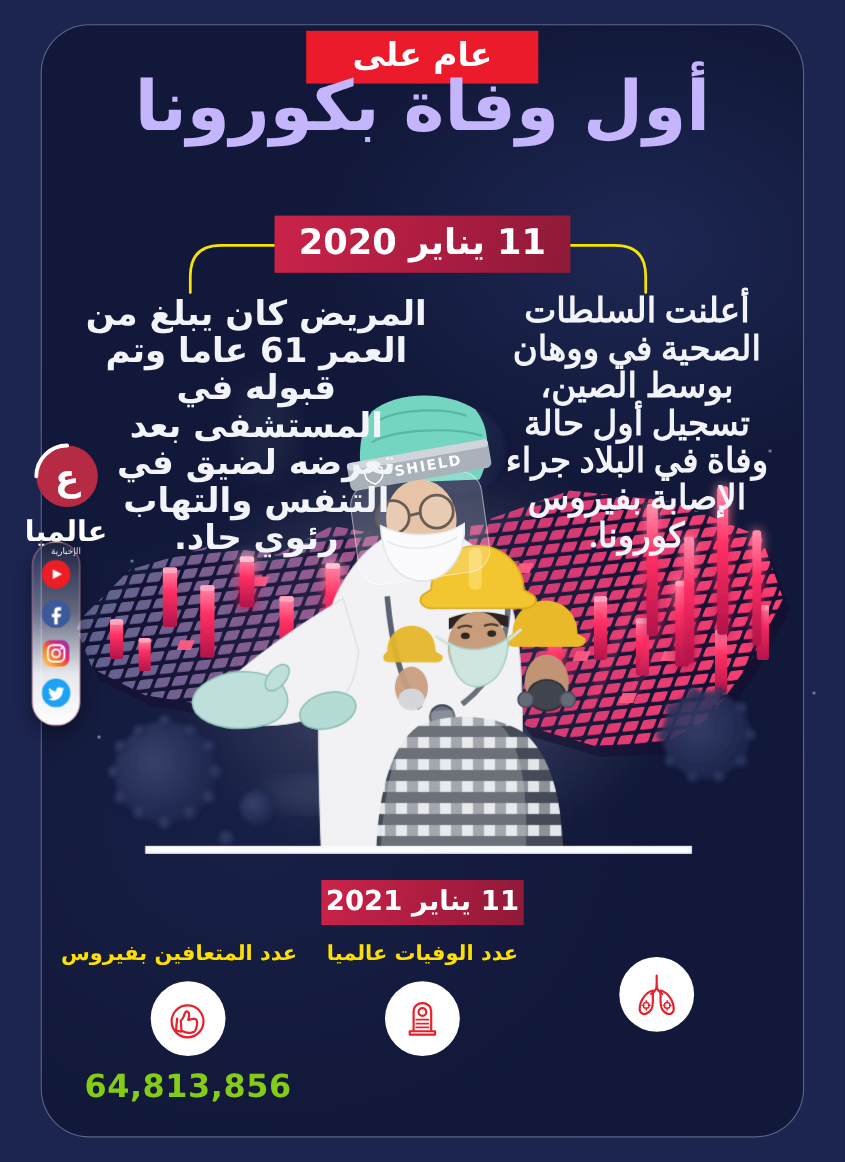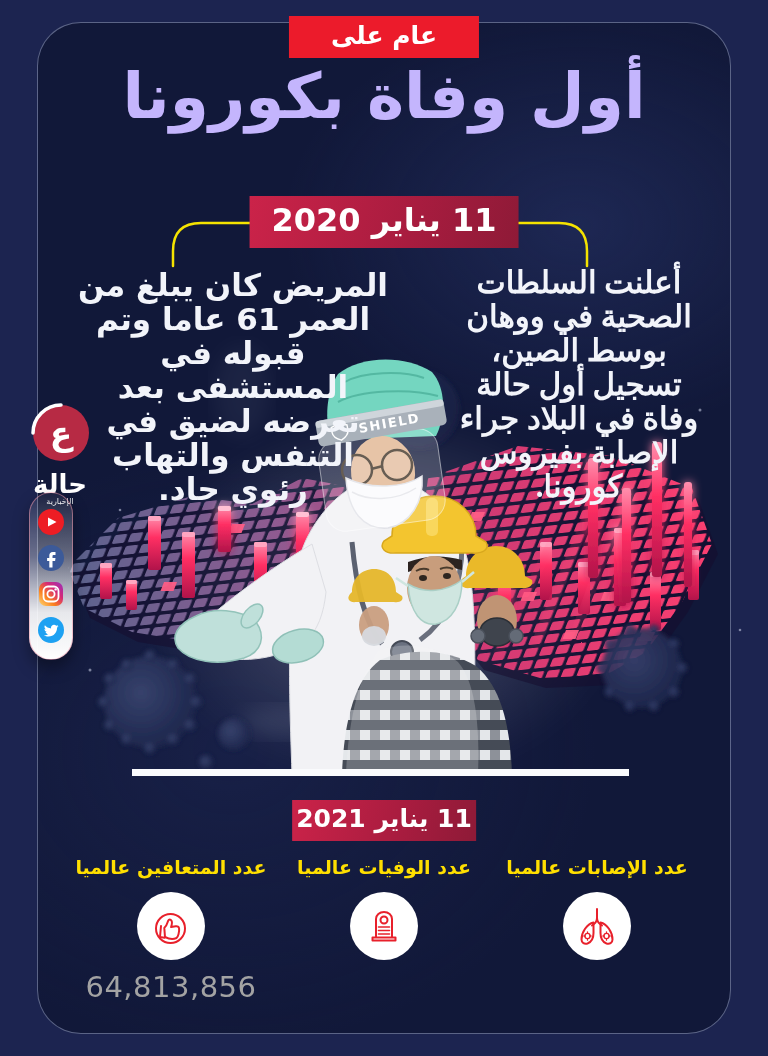--- a/index.html
+++ b/index.html
@@ -6,21 +6,21 @@
   *{box-sizing:border-box;font-family:"DejaVu Sans","Liberation Sans",sans-serif;}
   .canvas{position:relative;width:768px;height:1056px;background:#1c2450;overflow:hidden;}
   .card{position:absolute;left:37px;top:22px;width:694px;height:1012px;border-radius:44px;
         border:1px solid rgba(165,175,212,.5);
         background:
           radial-gradient(ellipse 420px 300px at 78% 20%, rgba(48,62,122,.40), rgba(0,0,0,0) 70%),
           radial-gradient(ellipse 520px 420px at 28% 72%, rgba(36,46,96,.35), rgba(0,0,0,0) 70%),
           #111839;}
   .badge{position:absolute;left:50%;transform:translateX(-50%);color:#fff;font-weight:700;
          text-align:center;direction:rtl;white-space:nowrap;}
-  .badge-top{top:16px;background:#ec1b2b;font-size:25px;padding:5px 42px 8px;}
+  .badge-top{top:28px;background:#ec1b2b;font-size:30px;padding:5px 42px 8px;}
   .badge-date{background:linear-gradient(105deg,#cb2349 0%,#a81c3f 60%,#8e1a37 100%);
               font-size:32px;padding:5px 22px 9px;}
   .badge-2020{top:196px;}
   .badge-2021{top:800px;font-size:25px;padding:4px 4px 8px;}
   .title{position:absolute;top:60px;width:100%;text-align:center;font-size:63px;font-weight:700;
          color:#c4b5fd;direction:rtl;}
   .bracket{position:absolute;left:168px;top:215px;}
   .para{position:absolute;color:#f2f4fa;font-size:31px;line-height:34px;font-weight:700;
         text-align:center;direction:rtl;}
   .para-right{top:266px;right:56px;width:266px;font-family:Liberation Serif, serif;}
@@ -35,21 +35,21 @@
           padding:6px 0;box-shadow:0 8px 16px rgba(0,0,0,.35);}
   .social-icon{width:26px;height:26px;display:block;cursor:pointer;}
   .collage{position:absolute;left:0;top:330px;width:768px;height:444px;}
   .white-line{position:absolute;left:132px;top:769px;width:497px;height:7px;background:#fafbfd;}
   .stats{position:absolute;top:856px;left:72px;right:72px;display:flex;direction:rtl;
          justify-content:space-between;}
   .stat{width:198px;text-align:center;}
   .stat-label{color:#ffdf00;font-size:19px;font-weight:700;direction:rtl;white-space:nowrap;}
   .stat-circle{width:68px;height:68px;border-radius:50%;background:#fff;margin:14px auto 10px;
                display:flex;align-items:center;justify-content:center;}
-  .stat-value{color:#a3a3a3;font-size:29px;font-weight:400;letter-spacing:.5px;direction:ltr;}
+  .stat-value{color:#84cc16;font-size:29px;font-weight:700;letter-spacing:.5px;direction:ltr;}
 </style>
 </head>
 <body>
 
 <div class="canvas">
 
   <div class="card"></div>
 
   <svg class="collage" viewBox="0 0 768 444">
     <defs>
@@ -320,21 +320,21 @@
 
   <div class="para para-right">أعلنت السلطات الصحية في ووهان بوسط الصين، تسجيل أول حالة وفاة في البلاد جراء الإصابة بفيروس كورونا.</div>
   <div class="para para-left">المريض كان يبلغ من العمر 61 عاما وتم قبوله في المستشفى بعد تعرضه لضيق في التنفس والتهاب رئوي حاد.</div>
 
   <div class="brand">
     <svg width="66" height="64" viewBox="0 0 66 64">
       <circle cx="34" cy="33" r="28" fill="#b72a44"></circle>
       <path d="M34,5 A28,28 0 0,0 6,33" stroke="#ffffff" stroke-width="3.5" fill="none" stroke-linecap="round"></path>
       <text x="34" y="45" text-anchor="middle" font-size="33" font-weight="bold" fill="#ffffff">ع</text>
     </svg>
-    <div class="brand-name">حالة</div>
+    <div class="brand-name">عالميا</div>
     <div class="brand-tagline">الإخبارية</div>
   </div>
 
   <div class="social">
     <svg class="social-icon" viewBox="0 0 26 26">
       <circle cx="13" cy="13" r="13" fill="#ed1d24"></circle>
       <path d="M10,8.5 L18.5,13 L10,17.5 Z" fill="#ffffff"></path>
     </svg>
     <svg class="social-icon" viewBox="0 0 26 26">
       <circle cx="13" cy="13" r="13" fill="#3c5a99"></circle>
@@ -359,21 +359,20 @@
       <path d="M20.5,9.1 c-.5,.25 -1.1,.42 -1.7,.5 .6,-.37 1.1,-.95 1.3,-1.64 -.58,.34 -1.22,.58 -1.9,.72 -.55,-.6 -1.33,-.96 -2.2,-.96 -1.66,0 -3,1.35 -3,3 0,.24 .03,.47 .08,.69 -2.5,-.13 -4.7,-1.32 -6.18,-3.14 -.26,.45 -.41,.97 -.41,1.52 0,1.04 .53,1.96 1.34,2.5 -.5,-.02 -.96,-.15 -1.37,-.38 v.04 c0,1.45 1.04,2.67 2.41,2.94 -.25,.07 -.52,.1 -.79,.1 -.19,0 -.38,-.02 -.57,-.05 .39,1.19 1.49,2.06 2.81,2.08 -1.03,.8 -2.33,1.28 -3.74,1.28 -.24,0 -.48,-.01 -.72,-.04 1.33,.86 2.92,1.36 4.62,1.36 5.54,0 8.57,-4.59 8.57,-8.57 l-.01,-.39 c.59,-.42 1.1,-.95 1.5,-1.56 z" fill="#ffffff"></path>
     </svg>
   </div>
 
   <div class="white-line"></div>
   <div class="badge badge-date badge-2021">11 يناير 2021</div>
 
   <div class="stats">
 
     <div class="stat">
-      <div class="stat-label">عدد الإصابات عالميا</div>
       <div class="stat-circle">
         <svg width="44" height="44" viewBox="0 0 44 44" fill="none" stroke="#e8202b" stroke-width="2" stroke-linecap="round" stroke-linejoin="round">
           <path d="M22,5 v9"></path>
           <path d="M22,14 c0,4 -2.5,6 -5,7.5 M22,14 c0,4 2.5,6 5,7.5"></path>
           <path d="M18.5,18.5 C12,20 6.5,28 6.5,35.5 C6.5,39 9.5,40.5 12.5,39.5 C16.5,38 18.5,34 18.5,29 Z"></path>
           <path d="M25.5,18.5 C32,20 37.5,28 37.5,35.5 C37.5,39 34.5,40.5 31.5,39.5 C27.5,38 25.5,34 25.5,29 Z"></path>
           <g stroke-width="1.3">
             <circle cx="12.5" cy="32" r="2.6"></circle>
             <path d="M12.5,27.8 v1.4 M12.5,34.8 v1.4 M8.9,32 h1.4 M14.7,32 h1.4"></path>
             <circle cx="31.5" cy="32" r="2.6"></circle>
@@ -389,21 +388,21 @@
         <svg width="44" height="44" viewBox="0 0 44 44" fill="none" stroke="#e8202b" stroke-width="2" stroke-linecap="round" stroke-linejoin="round">
           <path d="M14,33 V15 C14,11 17.5,8 22,8 C26.5,8 30,11 30,15 V33"></path>
           <path d="M10.5,33.5 h23 v3 h-23 z"></path>
           <circle cx="22" cy="16" r="3.5"></circle>
           <path d="M16.5,23 h11 M16.5,26.5 h11 M16.5,30 h11" stroke-width="1.6"></path>
         </svg>
       </div>
     </div>
 
     <div class="stat">
-      <div class="stat-label">عدد المتعافين عالميا</div>
+      <div class="stat-label">عدد المتعافين بفيروس</div>
       <div class="stat-circle">
         <svg width="44" height="44" viewBox="0 0 44 44" fill="none" stroke="#e8202b" stroke-width="2" stroke-linecap="round" stroke-linejoin="round">
           <circle cx="21.5" cy="24.5" r="14.5"></circle>
           <path d="M12,22 l-1,11 l4.5,.8"></path>
           <path d="M16,33 c3.5,1.8 8.5,2.4 11.5,1 c1.5,-.8 3,-6 2.6,-9.5 c-.2,-1.8 -1.6,-2.5 -3.4,-2.2 l-4.6,.8 c.9,-2.8 1.4,-6.3 -.4,-7.3 c-1.6,-.9 -2.6,.6 -3.2,2.8 c-.7,2.4 -1.7,4.3 -3.2,5.2 z"></path>
         </svg>
       </div>
       <div class="stat-value">64,813,856</div>
     </div>
 

